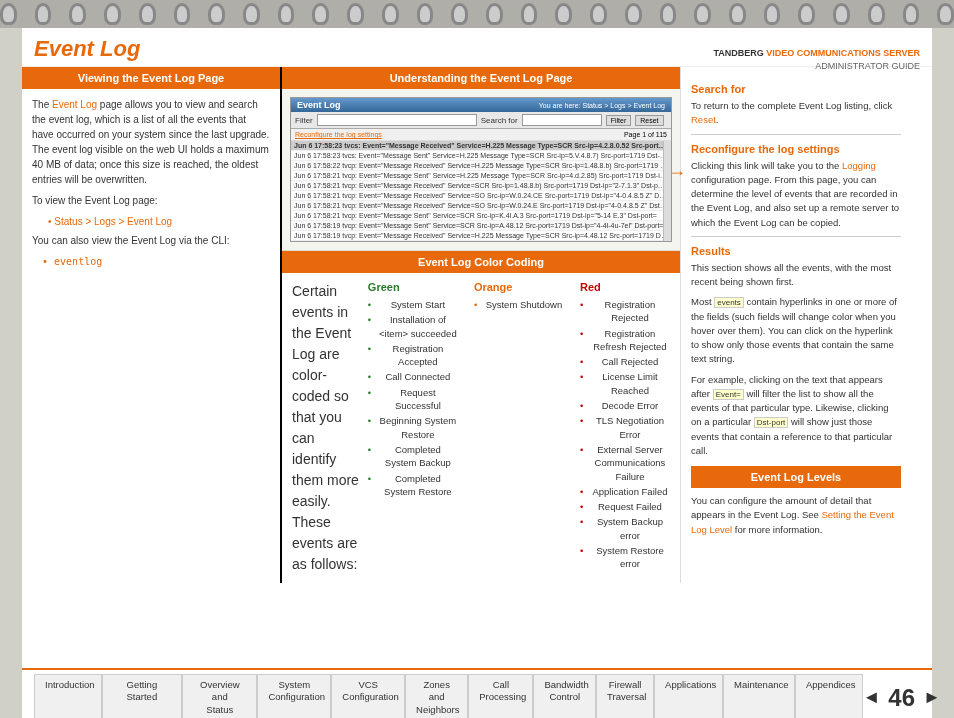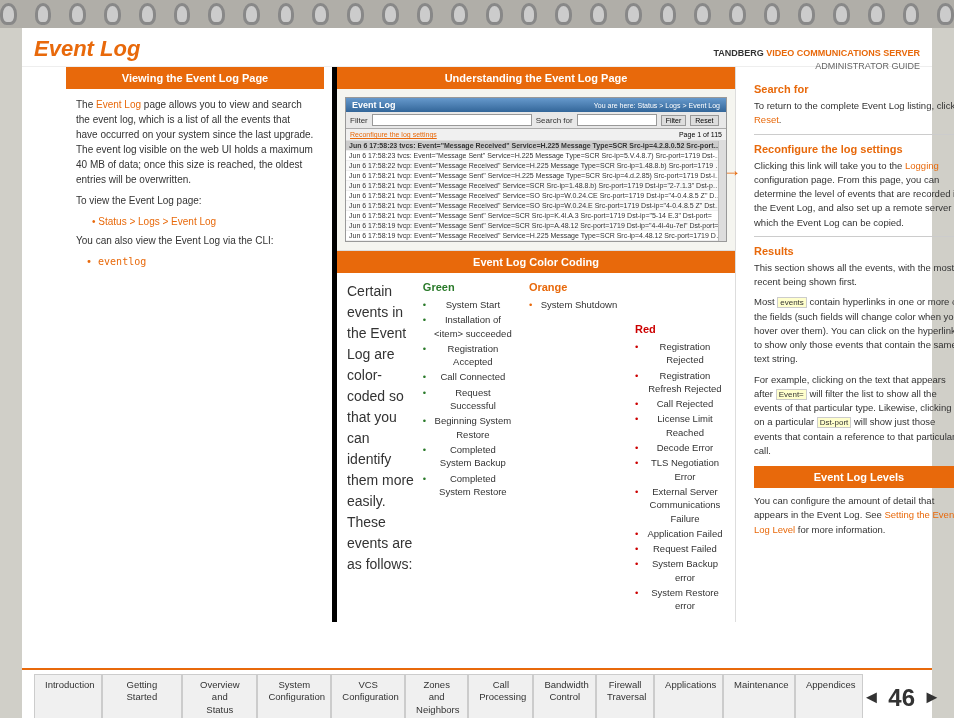--- a/index.html
+++ b/index.html
@@ -63,34 +63,33 @@
       font-weight: bold;
     }
     .header-right .product {
       color: #e8690b;
       font-weight: bold;
     }
 
     
     .content-area {
       display: flex;
-      gap: 8px;
-      padding-left: 44px;
+      gap: 0;
     }
 
     
     .left-col {
       width: 258px;
       flex-shrink: 0;
     }
 
     
     .center-col {
       flex: 1;
-      border-left: 5px solid #000000;
+      border-left: 2px solid #000000;
       border-right: 1px solid #ddd;
     }
 
     
     .right-col {
       width: 230px;
       flex-shrink: 0;
       padding: 8px 10px;
     }
 
@@ -210,21 +209,21 @@
       gap: 16px;
     }
     .color-col { flex: 1; }
     .color-col h4 {
       font-size: 11px;
       font-weight: bold;
       margin-bottom: 4px;
     }
     .color-col.green h4 { color: #2a7a2a; }
     .color-col.orange h4 { color: #e8690b; }
-    .color-col.red h4 { color: #cc0000; margin-top: 42px; }
+    .color-col.red h4 { color: #cc0000; }
     .color-col ul {
       list-style: none;
       padding: 0;
       text-align: center;
     }
     .color-col ul li {
       padding: 1px 0 1px 10px;
       position: relative;
       font-size: 9.5px;
       line-height: 1.4;

